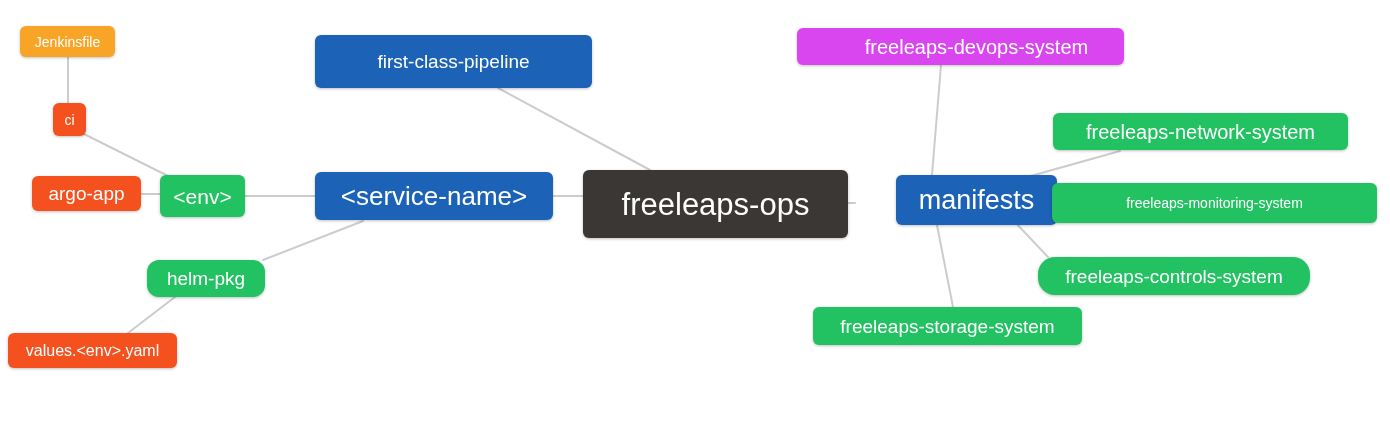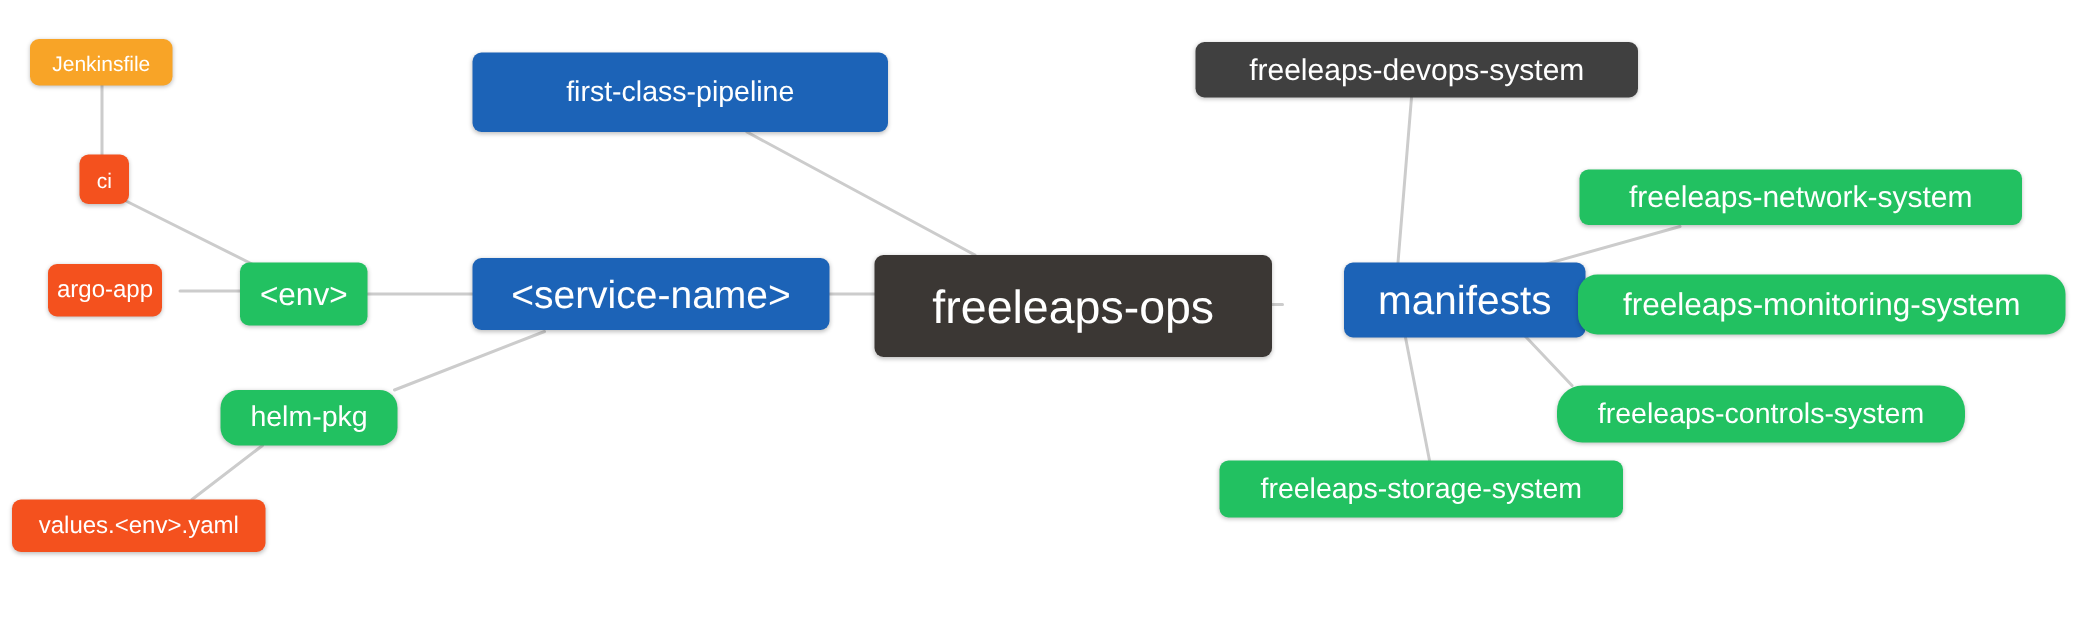--- a/index.html
+++ b/index.html
@@ -35,31 +35,31 @@
     border-radius: 6px;
     box-shadow: 0 1px 3px rgba(0,0,0,0.25);
     white-space: nowrap;
     line-height: 1;
     cursor: default;
     user-select: none;
   }
   
   #n-jenkinsfile { left: 20px;   top: 26px;  width: 95px;  height: 31px; font-size: 14px; }
   #n-ci          { left: 53px;   top: 103px; width: 33px;  height: 33px; font-size: 14px; }
-  #n-argo-app    { left: 32px;   top: 176px; width: 76px;  height: 35px; font-size: 16px; }
+  #n-argo-app    { left: 32px;   top: 176px; width: 109px;  height: 35px; font-size: 19px; }
   #n-env         { left: 160px;  top: 175px; width: 85px;  height: 42px; font-size: 21px; }
   #n-helm-pkg    { left: 147px;  top: 260px; width: 118px; height: 37px; font-size: 19px; border-radius: 12px; }
   #n-values      { left: 8px;    top: 333px; width: 169px; height: 35px; font-size: 16px; }
   #n-fcp         { left: 315px;  top: 35px;  width: 277px; height: 53px; font-size: 19px; }
   #n-service     { left: 315px;  top: 172px; width: 238px; height: 48px; font-size: 26px; }
   #n-ops         { left: 583px;  top: 170px; width: 265px; height: 68px; font-size: 31px; text-align: right; }
   #n-manifests   { left: 896px;  top: 175px; width: 161px; height: 50px; font-size: 27px; }
   #n-devops      { left: 797px;  top: 28px;  width: 295px; height: 37px; font-size: 20px; }
   #n-network     { left: 1053px; top: 113px; width: 295px; height: 37px; font-size: 20px; }
-  #n-monitoring  { left: 1052px; top: 183px; width: 325px; height: 40px; font-size: 21px; border-radius: 13px; }
+  #n-monitoring  { left: 1052px; top: 183px; width: 325px; height: 40px; font-size: 14px; }
   #n-controls    { left: 1038px; top: 257px; width: 272px; height: 38px; font-size: 19px; border-radius: 17px; }
   #n-storage     { left: 813px;  top: 307px; width: 269px; height: 38px; font-size: 19px; }
 </style>
 </head>
 <body>
 
 <div class="canvas">
 
   <svg class="edges" width="1390" height="421" viewBox="0 0 1390 421" xmlns="http://www.w3.org/2000/svg">
     <line x1="68" y1="57" x2="68" y2="103"></line>
@@ -81,19 +81,19 @@
   <div class="node" id="n-jenkinsfile" style="background-color: rgb(248, 164, 39);">Jenkinsfile</div>
   <div class="node" id="n-ci" style="background-color: rgb(244, 81, 30);">ci</div>
   <div class="node" id="n-argo-app" style="background-color: rgb(244, 81, 30);">argo-app</div>
   <div class="node" id="n-env" style="background-color: rgb(34, 193, 97);">&lt;env&gt;</div>
   <div class="node" id="n-helm-pkg" style="background-color: rgb(34, 193, 97);">helm-pkg</div>
   <div class="node" id="n-values" style="background-color: rgb(244, 81, 30);">values.&lt;env&gt;.yaml</div>
   <div class="node" id="n-fcp" style="background-color: rgb(28, 99, 183);">first-class-pipeline</div>
   <div class="node" id="n-service" style="background-color: rgb(28, 99, 183);">&lt;service-name&gt;</div>
   <div class="node" id="n-ops" style="background-color: rgb(59, 55, 52);">freeleaps-ops</div>
   <div class="node" id="n-manifests" style="background-color: rgb(28, 99, 183);">manifests</div>
-  <div class="node" id="n-devops" style="background-color: #404040;">freeleaps-devops-system</div>
+  <div class="node" id="n-devops" style="background-color: #d946ef; padding-left: 32px;">freeleaps-devops-system</div>
   <div class="node" id="n-network" style="background-color: rgb(34, 193, 97);">freeleaps-network-system</div>
   <div class="node" id="n-monitoring" style="background-color: rgb(34, 193, 97);">freeleaps-monitoring-system</div>
   <div class="node" id="n-controls" style="background-color: rgb(34, 193, 97);">freeleaps-controls-system</div>
   <div class="node" id="n-storage" style="background-color: rgb(34, 193, 97);">freeleaps-storage-system</div>
 
 </div>
 
 </body></html>

